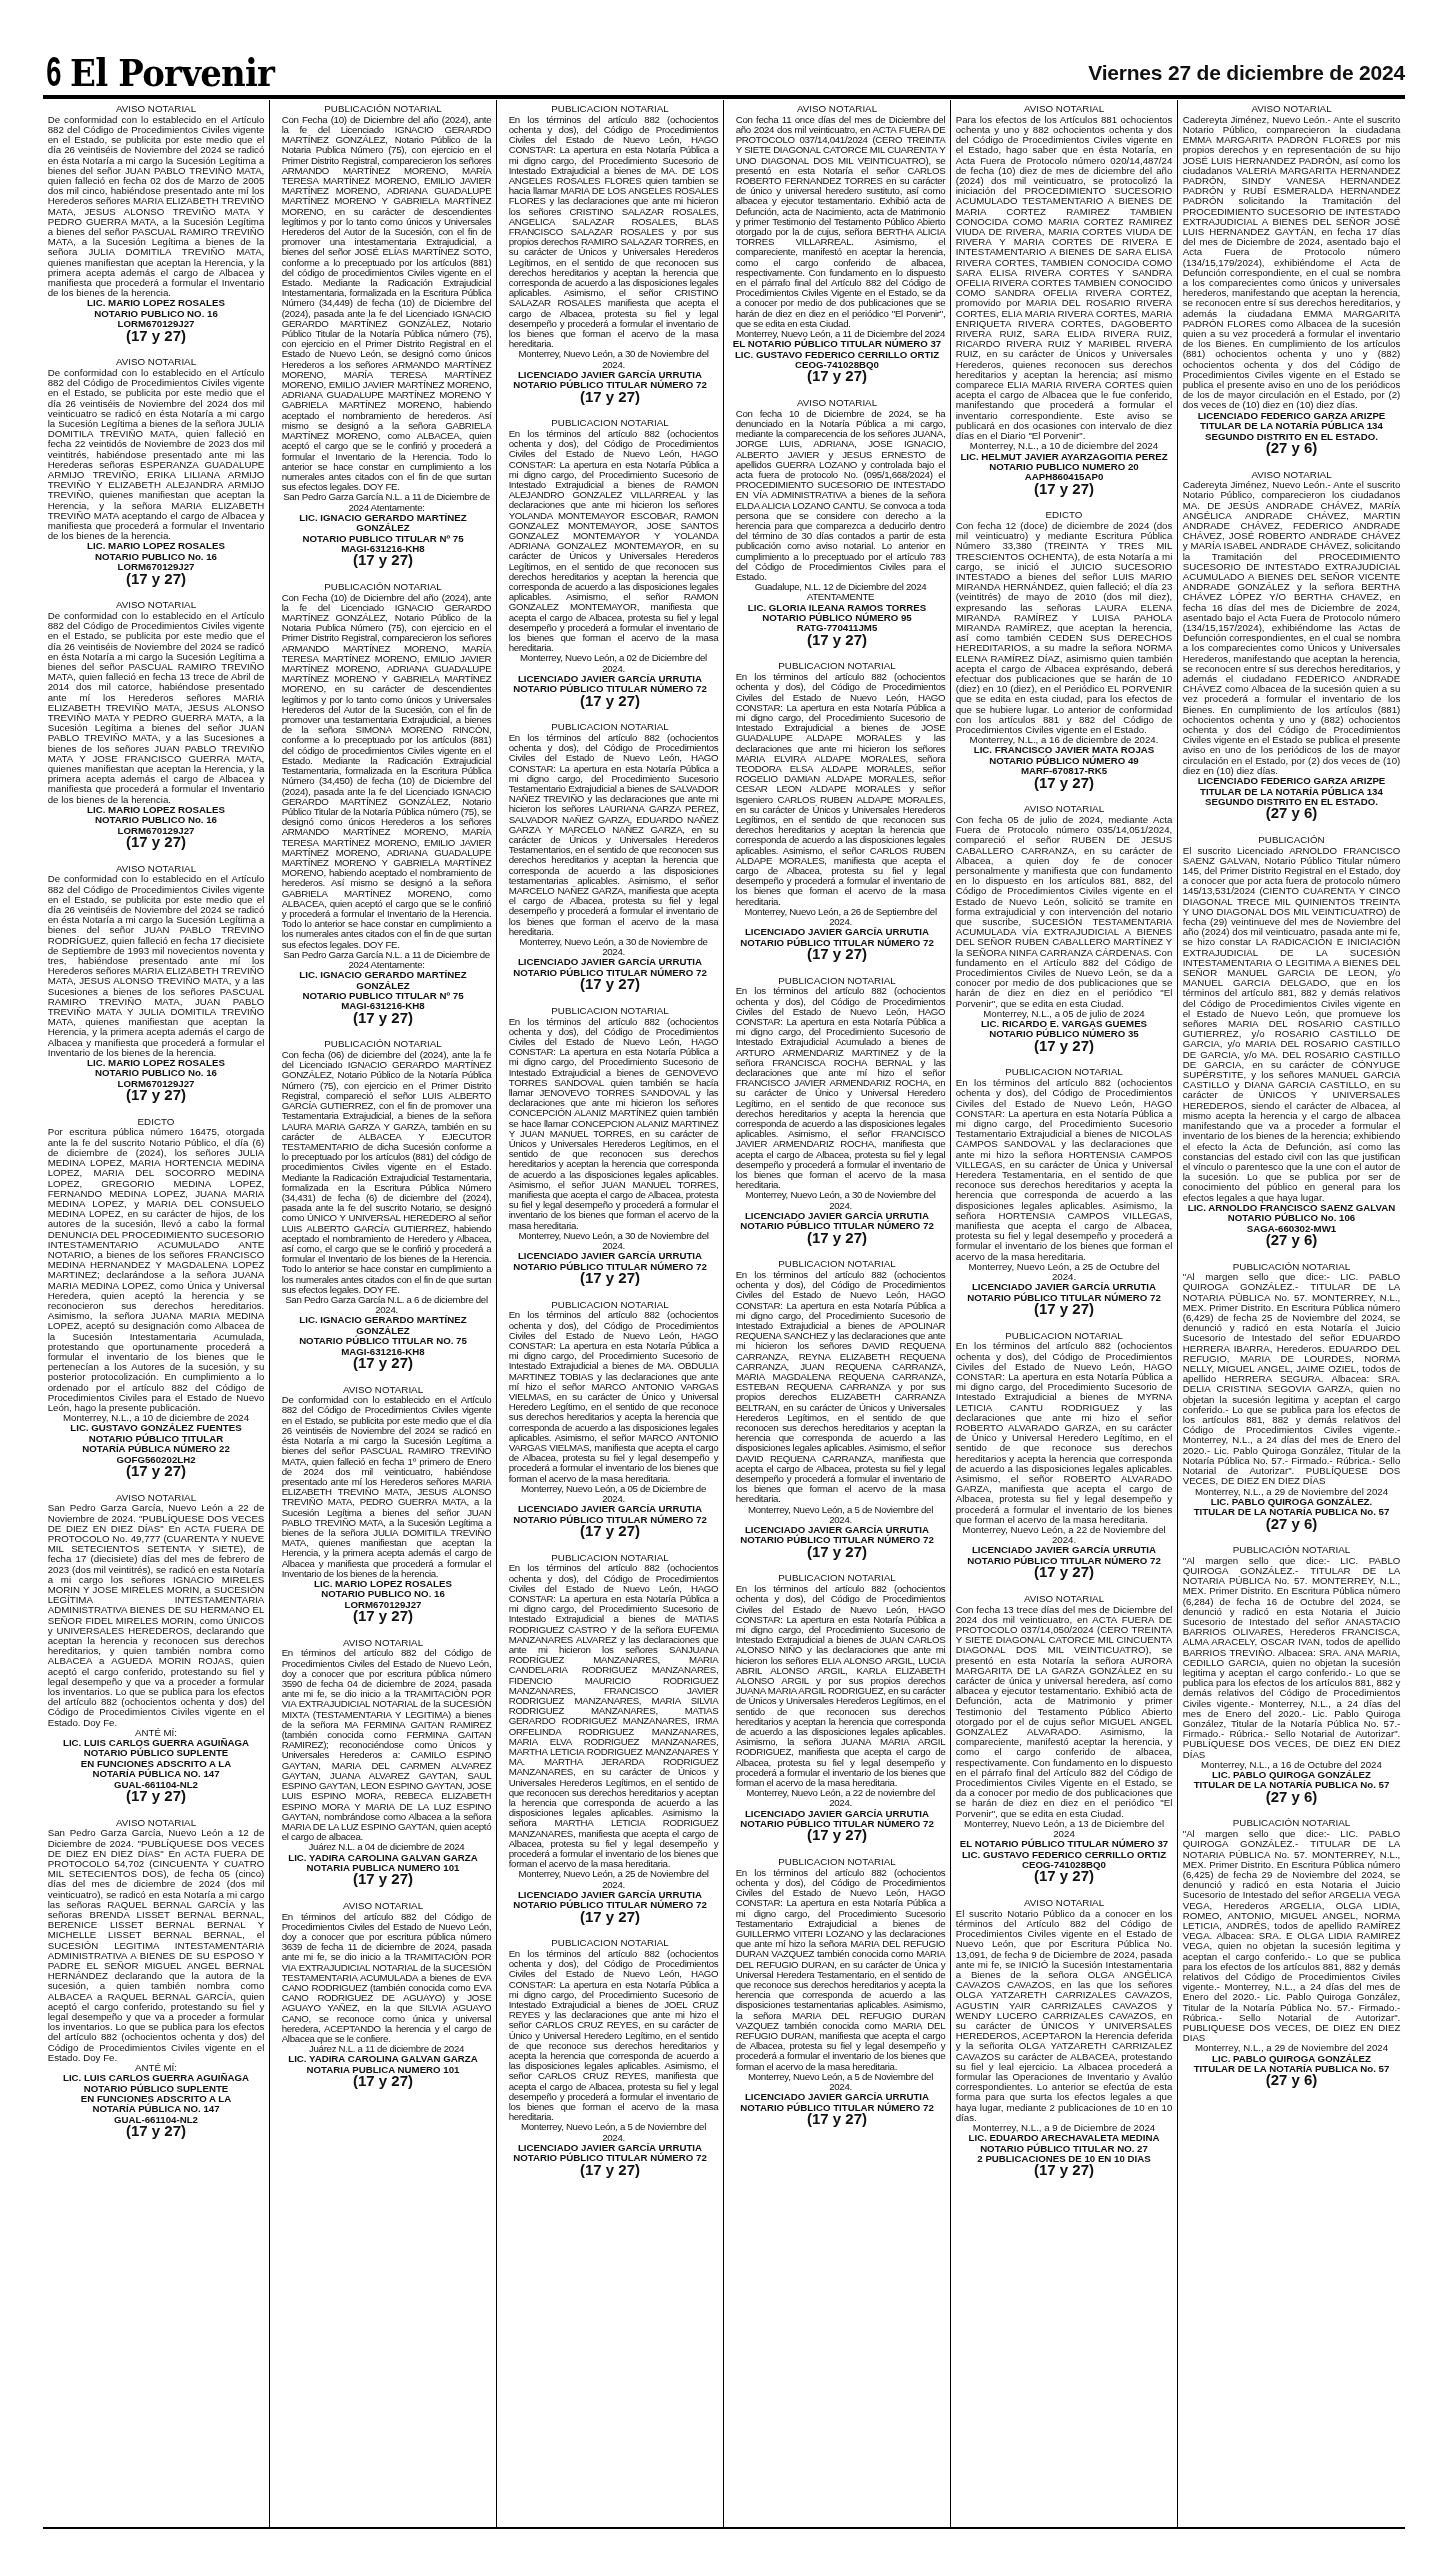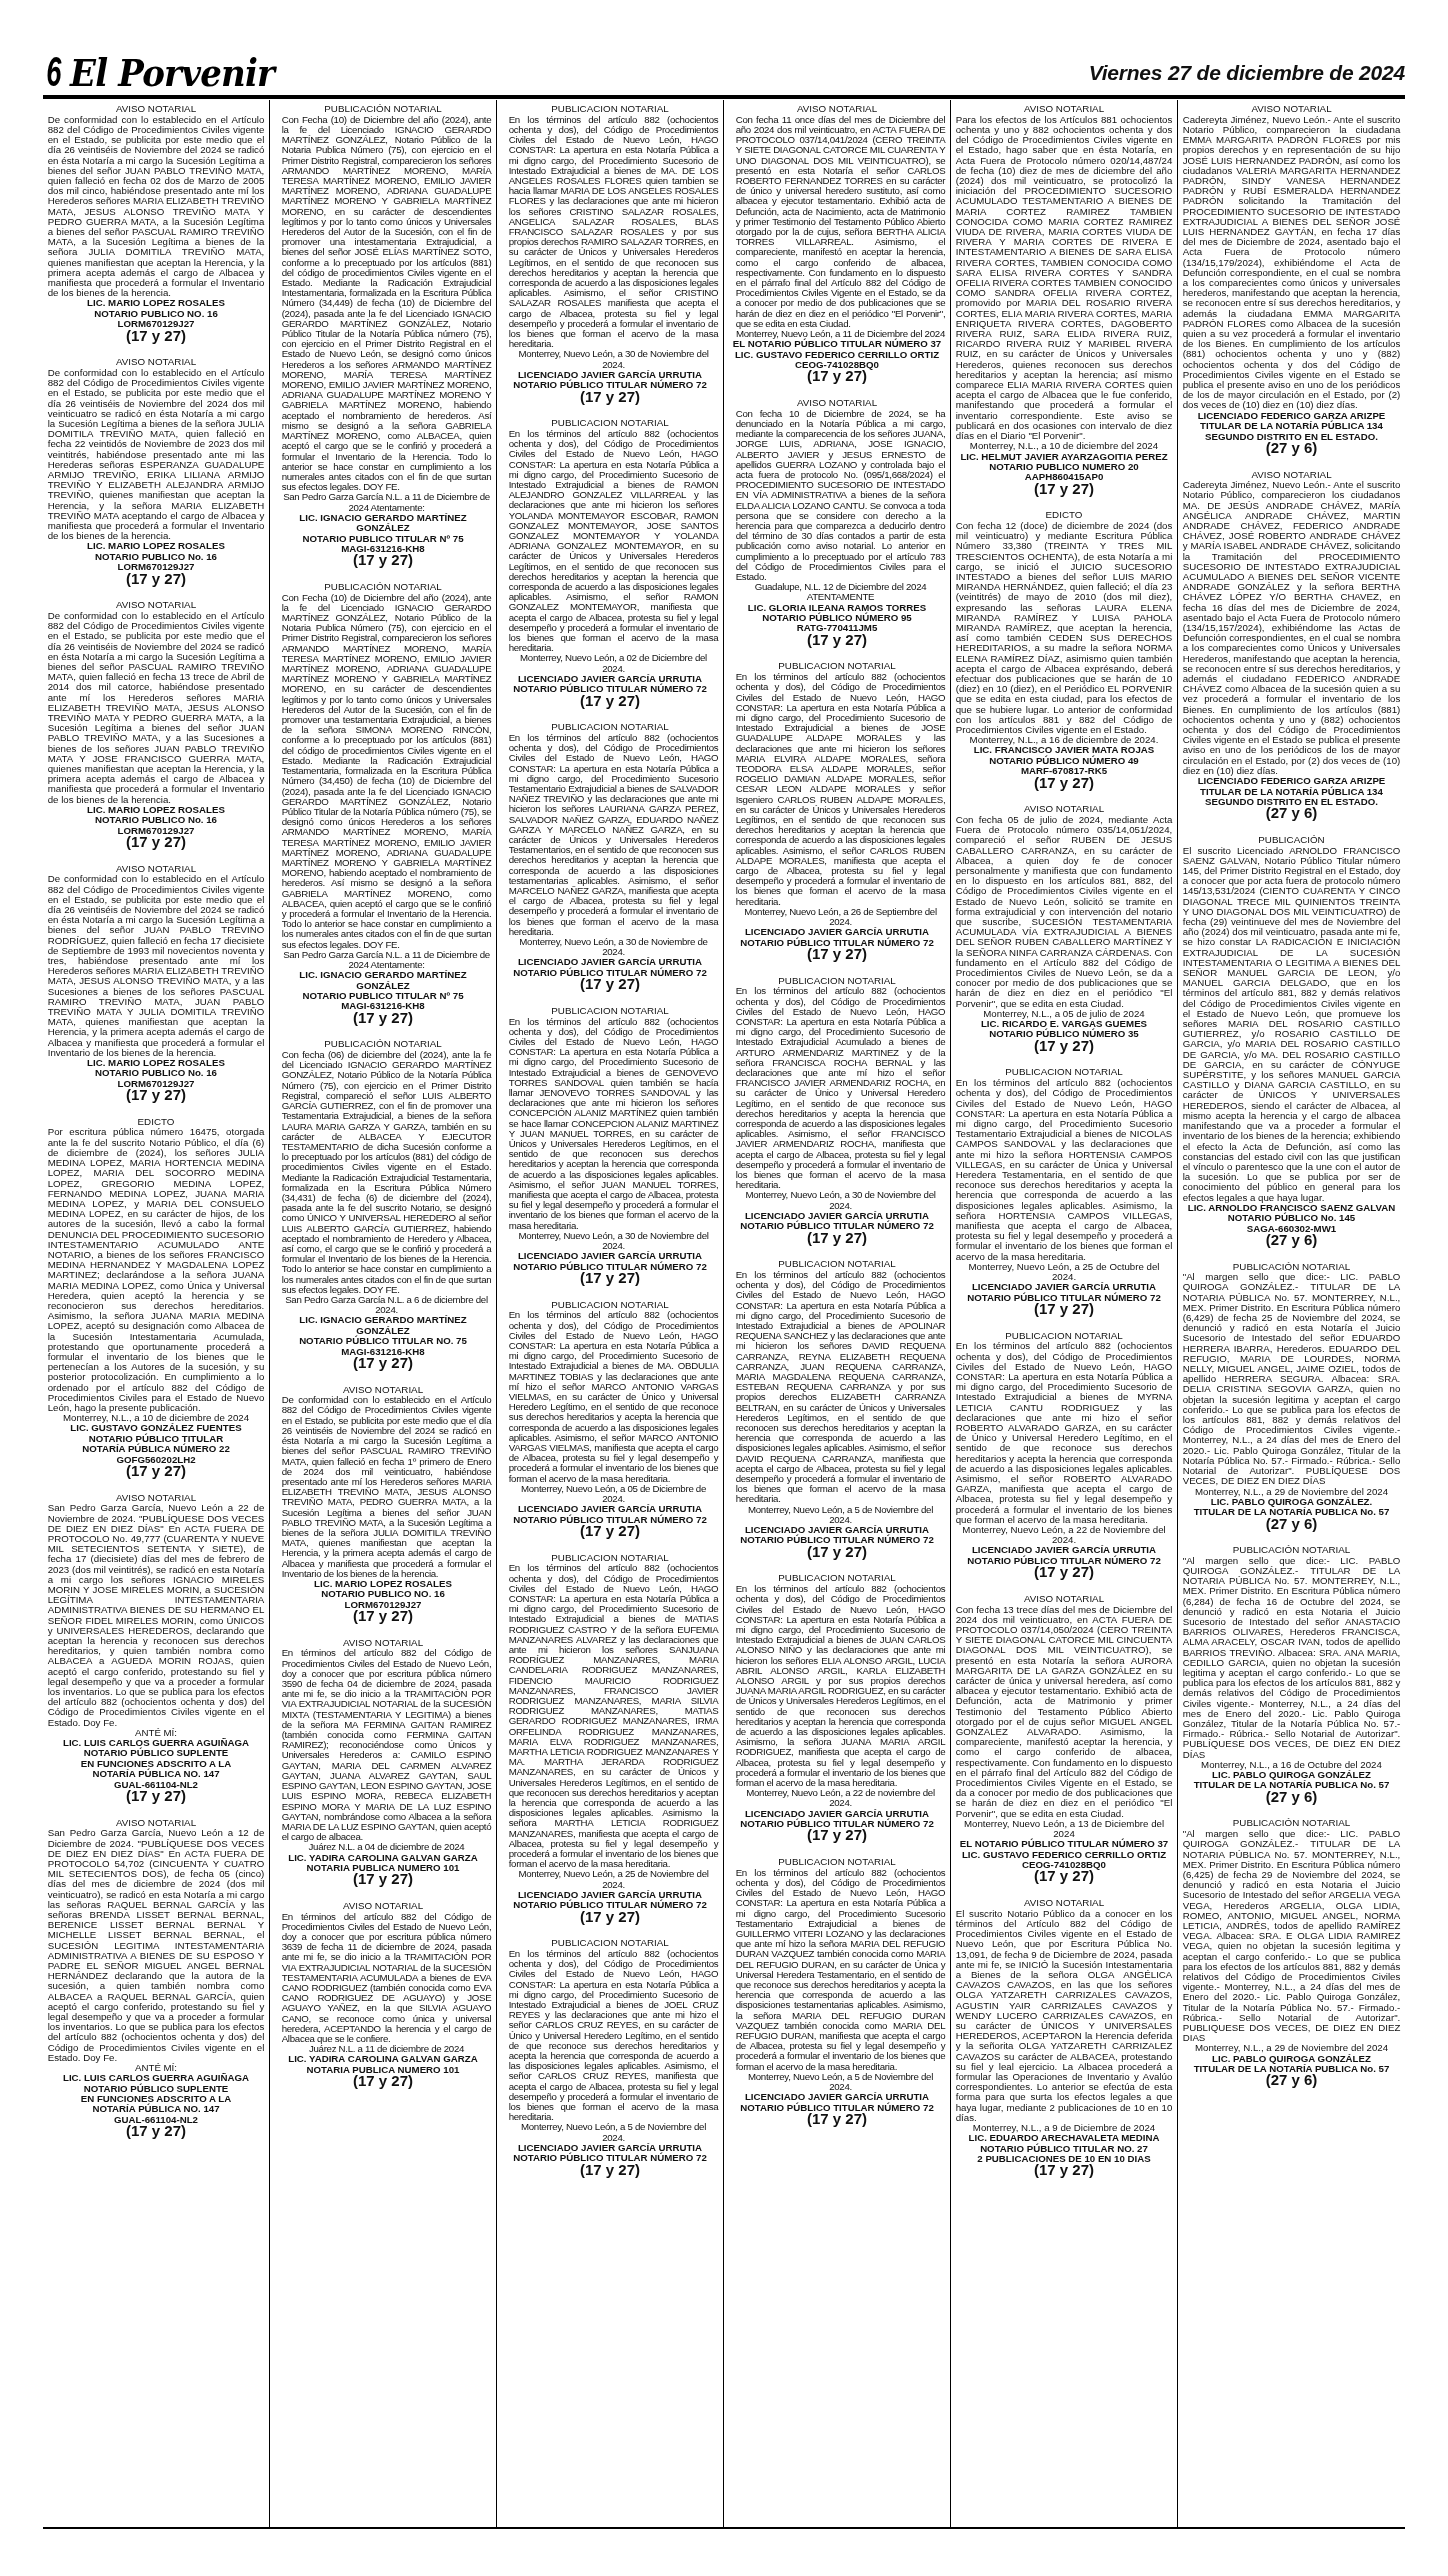--- a/index.html
+++ b/index.html
@@ -1,17 +1,17 @@
 <!DOCTYPE html>
 <html style="font-size:12.5px"><head>
 <meta charset="utf-8">
 <style>
   html, body { margin:0; padding:0; background:#ffffff; }
   body { width:1449px; height:2576px; position:relative; overflow:hidden; color:#111; font-family:"Liberation Sans", sans-serif; }
-  .masthead { position:absolute; left:43px; top:48px; width:1362px; height:47px;font-style:italic; }
+  .masthead { position:absolute; left:43px; top:48px; width:1362px; height:47px; }
   .brand { position:absolute; left:0; top:0; font-family:"DejaVu Serif", serif; font-weight:900; font-size:34px; letter-spacing:-0.8px; line-height:44px; color:#000; transform:scaleY(1.08); transform-origin:left top; }
   .brand .pagenum { font-family:"Liberation Sans", sans-serif; font-size:39px; font-weight:bold; margin-right:6.2px; transform:scaleX(0.7); display:inline-block; }
   .dateline { position:absolute; right:0; top:12.5px; font-family:"Liberation Sans", sans-serif; font-weight:bold; font-size:21px; letter-spacing:-0.2px; }
   .toprule { position:absolute; left:43px; top:95px; width:1362px; height:3.9px; background:#000; }
   .bottomrule { position:absolute; left:43px; top:2527px; width:1362px; height:2.3px; background:#000; }
   .columns { position:absolute; left:43px; top:100px; width:1362px; height:2427px; display:flex; }
   .col { width:227px; box-sizing:border-box; padding:3.1px 4.7px 0 4.7px; border-right:1.6px solid #000; overflow:hidden; }
   .col:last-child { border-right:none; }
   .notice { margin-bottom:15.6px; }
   .notice h3 { margin:0; font-size:9.8px; font-weight:normal; text-align:center; line-height:11.7px; }
@@ -344,21 +344,21 @@
         <p>Cadereyta Jiménez, Nuevo León.- Ante el suscrito Notario Público, comparecieron los ciudadanos MA. DE JESÚS ANDRADE CHÁVEZ, MARÍA ANGÉLICA ANDRADE CHÁVEZ, MARTIN ANDRADE CHÁVEZ, FEDERICO ANDRADE CHÁVEZ, JOSÉ ROBERTO ANDRADE CHÁVEZ y MARÍA ISABEL ANDRADE CHÁVEZ, solicitando la Tramitación del PROCEDIMIENTO SUCESORIO DE INTESTADO EXTRAJUDICIAL ACUMULADO A BIENES DEL SEÑOR VICENTE ANDRADE GONZÁLEZ y la señora BERTHA CHÁVEZ LÓPEZ Y/O BERTHA CHAVEZ, en fecha 16 días del mes de Diciembre de 2024, asentado bajo el Acta Fuera de Protocolo número (134/15,157/2024), exhibiéndome las Actas de Defunción correspondientes, en el cual se nombra a los comparecientes como Únicos y Universales Herederos, manifestando que aceptan la herencia, se reconocen entre sí sus derechos hereditarios, y además el ciudadano FEDERICO ANDRADE CHÁVEZ como Albacea de la sucesión quien a su vez procederá a formular el inventario de los Bienes. En cumplimiento de los artículos (881) ochocientos ochenta y uno y (882) ochocientos ochenta y dos del Código de Procedimientos Civiles vigente en el Estado se publica el presente aviso en uno de los periódicos de los de mayor circulación en el Estado, por (2) dos veces de (10) diez en (10) diez días.</p>
         <div class="sig">LICENCIADO FEDERICO GARZA ARIZPE</div>
         <div class="sig">TITULAR DE LA NOTARÍA PÚBLICA 134</div>
         <div class="sig">SEGUNDO DISTRITO EN EL ESTADO.</div>
         <div class="dates">(27 y 6)</div>
       </div>
       <div class="notice">
         <h3>PUBLICACIÓN</h3>
         <p>El suscrito Licenciado ARNOLDO FRANCISCO SAENZ GALVAN, Notario Público Titular número 145, del Primer Distrito Registral en el Estado, doy a conocer que por acta fuera de protocolo número 145/13,531/2024 (CIENTO CUARENTA Y CINCO DIAGONAL TRECE MIL QUINIENTOS TREINTA Y UNO DIAGONAL DOS MIL VEINTICUATRO) de fecha (29) veintinueve del mes de Noviembre del año (2024) dos mil veinticuatro, pasada ante mi fe, se hizo constar LA RADICACIÓN E INICIACIÓN EXTRAJUDICIAL DE LA SUCESIÓN INTESTAMENTARIA O LEGITIMA A BIENES DEL SEÑOR MANUEL GARCIA DE LEON, y/o MANUEL GARCIA DELGADO, que en los términos del artículo 881, 882 y demás relativos del Código de Procedimientos Civiles vigente en el Estado de Nuevo León, que promueve los señores MARIA DEL ROSARIO CASTILLO GUTIERREZ, y/o ROSARIO CASTILLO DE GARCIA, y/o MARIA DEL ROSARIO CASTILLO DE GARCIA, y/o MA. DEL ROSARIO CASTILLO DE GARCIA, en su carácter de CÓNYUGE SUPÉRSTITE, y los señores MANUEL GARCIA CASTILLO y DIANA GARCIA CASTILLO, en su carácter de ÚNICOS Y UNIVERSALES HEREDEROS, siendo el carácter de Albacea, al mismo acepta la herencia y el cargo de albacea manifestando que va a proceder a formular el inventario de los bienes de la herencia; exhibiendo el efecto la Acta de Defunción, así como las constancias del estado civil con las que justifican el vínculo o parentesco que la une con el autor de la sucesión. Lo que se publica por ser de conocimiento del público en general para los efectos legales a que haya lugar.</p>
         <div class="sig">LIC. ARNOLDO FRANCISCO SAENZ GALVAN</div>
-        <div class="sig">NOTARIO PÚBLICO No. 145</div>
+        <div class="sig">NOTARIO PÚBLICO No. 106</div>
         <div class="sig">SAGA-660302-MW1</div>
         <div class="dates">(27 y 6)</div>
       </div>
       <div class="notice">
         <h3>PUBLICACIÓN NOTARIAL</h3>
         <p>"Al margen sello que dice:- LIC. PABLO QUIROGA GONZÁLEZ.- TITULAR DE LA NOTARIA PÚBLICA No. 57. MONTERREY, N.L., MEX. Primer Distrito. En Escritura Pública número (6,429) de fecha 25 de Noviembre del 2024, se denunció y radicó en esta Notaría el Juicio Sucesorio de Intestado del señor EDUARDO HERRERA IBARRA, Herederos. EDUARDO DEL REFUGIO, MARIA DE LOURDES, NORMA NELLY, MIGUEL ANGEL, JAIME OZIEL, todos de apellido HERRERA SEGURA. Albacea: SRA. DELIA CRISTINA SEGOVIA GARZA, quien no objetan la sucesión legitima y aceptan el cargo conferido.- Lo que se publica para los efectos de los artículos 881, 882 y demás relativos del Código de Procedimientos Civiles vigente.- Monterrey, N.L., a 24 días del mes de Enero del 2020.- Lic. Pablo Quiroga González, Titular de la Notaría Pública No. 57.- Firmado.- Rúbrica.- Sello Notarial de Autorizar". PUBLÍQUESE DOS VECES, DE DIEZ EN DIEZ DÍAS</p>
         <p class="place">Monterrey, N.L., a 29 de Noviembre del 2024</p>
         <div class="sig">LIC. PABLO QUIROGA GONZÁLEZ.</div>
         <div class="sig">TITULAR DE LA NOTARÍA PUBLICA No. 57</div>
         <div class="dates">(27 y 6)</div>

